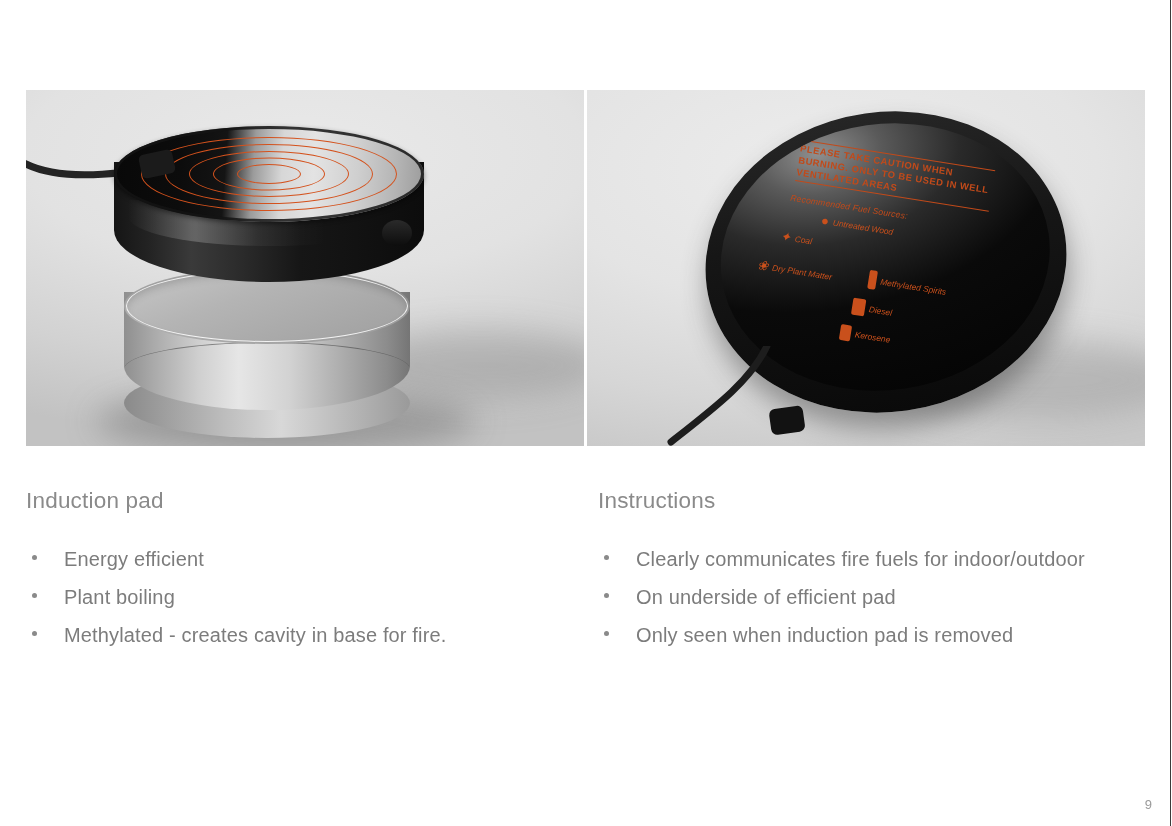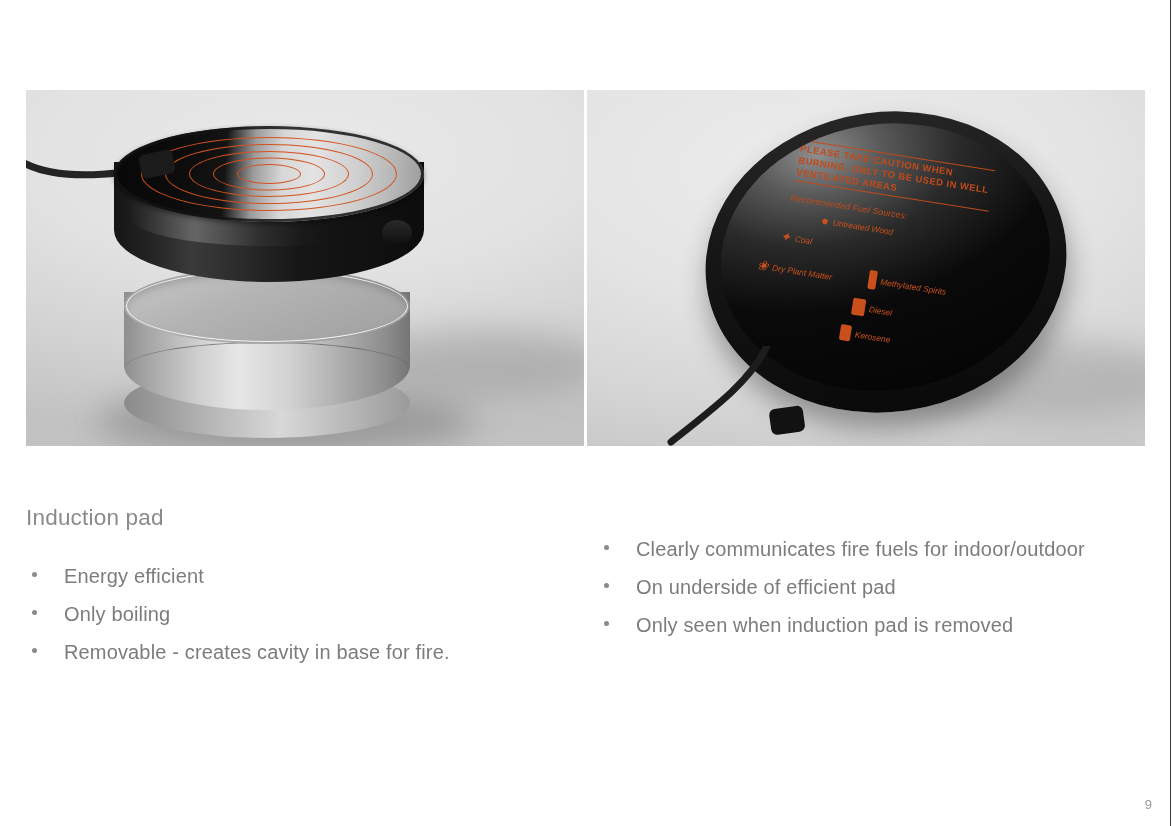--- a/index.html
+++ b/index.html
@@ -284,21 +284,20 @@
     left: 60px;
     top: 256px;
     width: 160px;
     height: 110px;
   }
 
   
   .col {
     position: absolute;
     top: 487px;
-    margin-top: 17px;
   }
   .col-left  { left: 26px;  width: 540px; }
   .col-right { left: 598px; width: 540px; }
 
   .col-heading {
     margin: 0;
     font-size: 22.5px;
     font-weight: 400;
     color: #8a8a8a;
     letter-spacing: 0.2px;
@@ -435,30 +434,31 @@
 
   <div class="col col-left">
     <h2 class="col-heading">Induction pad</h2>
     <ul class="bullets">
       <li>
         <span class="dot"></span>
         <span>Energy efficient</span>
       </li>
       <li>
         <span class="dot"></span>
-        <span>Only boiling</span>
-      </li>
-      <li>
-        <span class="dot"></span>
-        <span>Removable - creates cavity in base for fire.</span>
+        <span>Plant boiling</span>
+      </li>
+      <li>
+        <span class="dot"></span>
+        <span>Methylated - creates cavity in base for fire.</span>
       </li>
     </ul>
   </div>
 
   <div class="col col-right">
+    <h2 class="col-heading">Instructions</h2>
     <ul class="bullets">
       <li>
         <span class="dot"></span>
         <span>Clearly communicates fire fuels for indoor/outdoor</span>
       </li>
       <li>
         <span class="dot"></span>
         <span>On underside of efficient pad</span>
       </li>
       <li>

